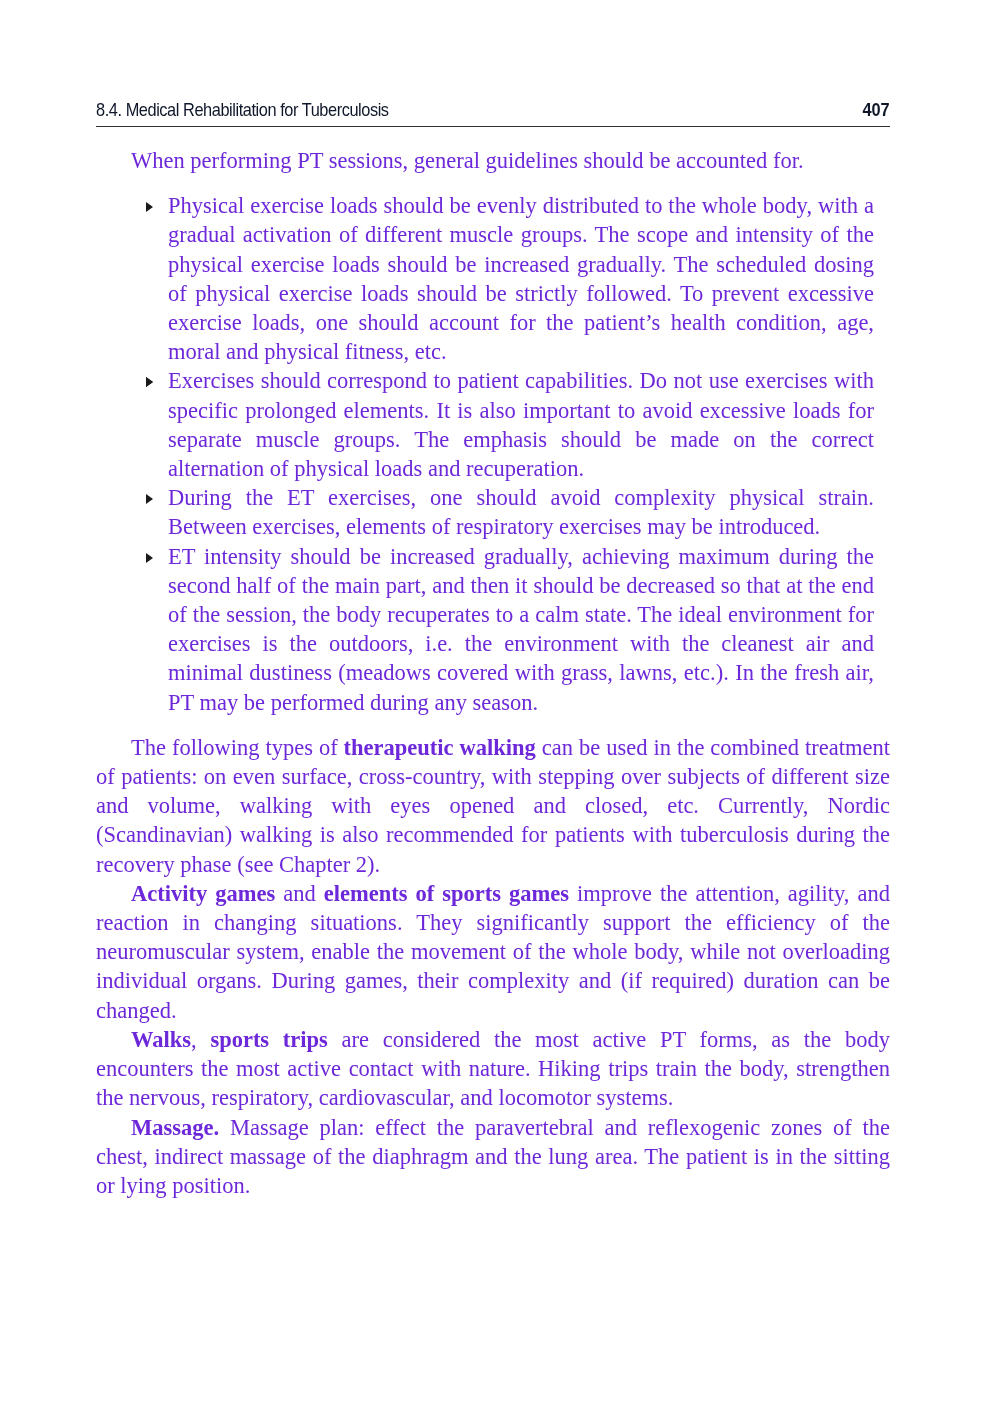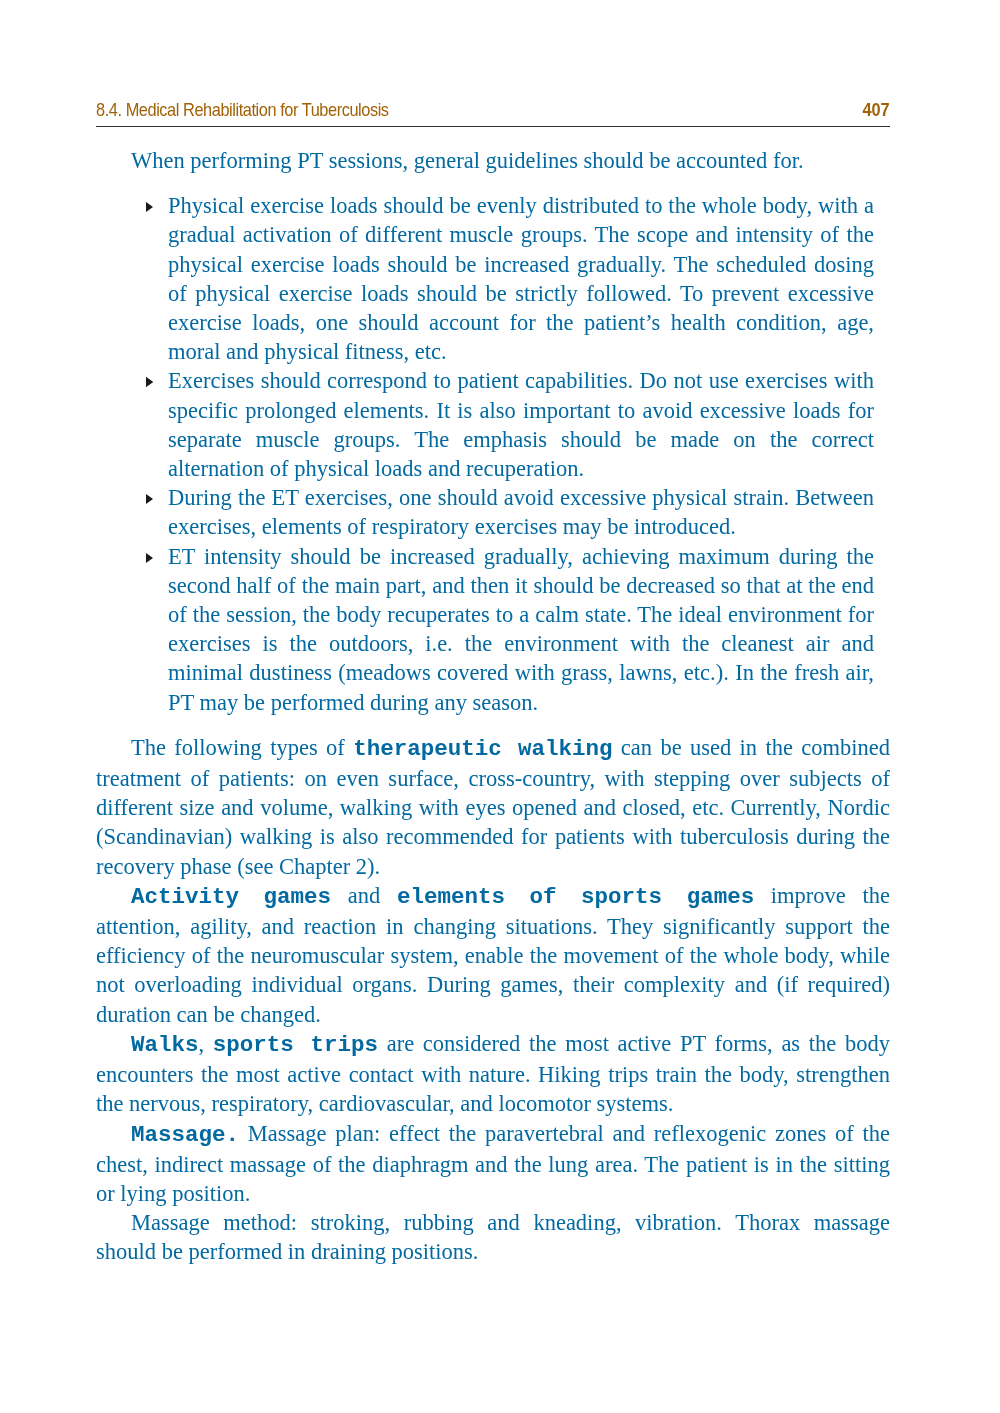--- a/index.html
+++ b/index.html
@@ -1,61 +1,60 @@
 <!DOCTYPE html>
 <html><head>
 <meta charset="utf-8">
 <style>
   html, body { margin: 0; padding: 0; background: #ffffff; }
   body { width: 1000px; height: 1413px; position: relative; overflow: hidden; }
   .page { position: absolute; left: 0; top: 0; width: 1000px; height: 1413px; }
   .header {
     position: absolute; left: 96px; top: 96px; width: 794px; height: 30px;
     border-bottom: 1px solid #333;
-    font-family: "Liberation Sans", sans-serif; color: #a16207;
+    font-family: "Liberation Sans", sans-serif; color: #0f172a;
   }
   .header .title { position: absolute; left: 0; top: 3px; font-size: 19px; letter-spacing: -0.5px; transform: scaleX(0.86); transform-origin: left; }
   .header .pagenum { position: absolute; right: 0; top: 3px; font-size: 19px; font-weight: bold; transform: scaleX(0.86); transform-origin: right; }
   .body {
     position: absolute; left: 96px; top: 146px; width: 794px;
-    font-family: "Liberation Serif", serif; font-size: 22.5px; line-height: 29.2px; color: #0369a1;
+    font-family: "Liberation Serif", serif; font-size: 22.5px; line-height: 29.2px; color: #6d28d9;
     text-align: justify;
   }
   .p { margin: 0; text-indent: 35px; }
   ul.bullets { list-style: none; margin: 16px; padding: 0; }
   ul.bullets li { position: relative; padding-left: 56px; }
   ul.bullets li .bullet {
     position: absolute; left: 34px; top: 11px; width: 0; height: 0;
     border-top: 5.5px solid transparent; border-bottom: 5.5px solid transparent; border-left: 7px solid #1a1a1a;
   }
-  b { font-weight: bold; font-family: Liberation Mono, monospace; }
+  b { font-weight: bold; }
 </style>
 </head>
 <body>
 
 <div class="page">
   <div class="header">
     <span class="title">8.4. Medical Rehabilitation for Tuberculosis</span>
     <span class="pagenum">407</span>
   </div>
 
   <div class="body">
     <p class="p">When performing PT sessions, general guidelines should be accounted for.</p>
 
     <ul class="bullets">
       <li><span class="bullet"></span><span>Physical exercise loads should be evenly distributed to the whole body, with a gradual activation of different muscle groups. The scope and intensity of the physical exercise loads should be increased gradually. The scheduled dosing of physical exercise loads should be strictly followed. To prevent excessive exercise loads, one should account for the patient’s health condition, age, moral and physical fitness, etc.</span></li>
       <li><span class="bullet"></span></li>
       <li><span class="bullet"></span><span>Exercises should correspond to patient capabilities. Do not use exercises with specific prolonged elements. It is also important to avoid excessive loads for separate muscle groups. The emphasis should be made on the correct alternation of physical loads and recuperation.</span></li>
-      <li><span class="bullet"></span><span>During the ET exercises, one should avoid excessive physical strain. Between exercises, elements of respiratory exercises may be introduced.</span></li>
+      <li><span class="bullet"></span><span>During the ET exercises, one should avoid complexity physical strain. Between exercises, elements of respiratory exercises may be introduced.</span></li>
       <li><span class="bullet"></span><span>ET intensity should be increased gradually, achieving maximum during the second half of the main part, and then it should be decreased so that at the end of the session, the body recuperates to a calm state. The ideal environment for exercises is the outdoors, i.e. the environment with the cleanest air and minimal dustiness (meadows covered with grass, lawns, etc.). In the fresh air, PT may be performed during any season.</span></li>
     </ul>
 
     <p class="p"><span>The following types of </span><b>therapeutic walking</b><span> can be used in the combined treatment of patients: on even surface, cross-country, with stepping over subjects of different size and volume, walking with eyes opened and closed, etc. Currently, Nordic (Scandinavian) walking is also recommended for patients with tuberculosis during the recovery phase (see Chapter 2).</span></p>
 
     <p class="p"><b>Activity games</b><span> and </span><b>elements of sports games</b><span> improve the attention, agility, and reaction in changing situations. They significantly support the efficiency of the neuromuscular system, enable the movement of the whole body, while not overloading individual organs. During games, their complexity and (if required) duration can be changed.</span></p>
 
     <p class="p"><b>Walks</b><span>, </span><b>sports trips</b><span> are considered the most active PT forms, as the body encounters the most active contact with nature. Hiking trips train the body, strengthen the nervous, respiratory, cardiovascular, and locomotor systems.</span></p>
 
     <p class="p"><b>Massage.</b><span> Massage plan: effect the paravertebral and reflexogenic zones of the chest, indirect massage of the diaphragm and the lung area. The patient is in the sitting or lying position.</span></p>
 
-    <p class="p">Massage method: stroking, rubbing and kneading, vibration. Thorax massage should be performed in draining positions.</p>
   </div>
 </div>
 
 </body></html>

